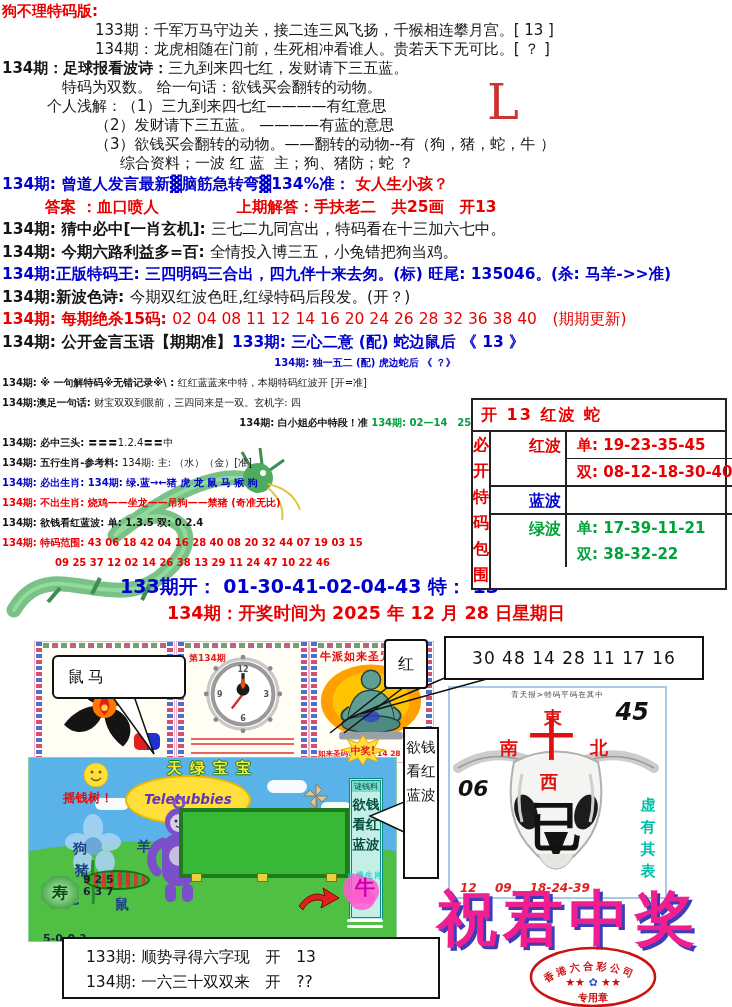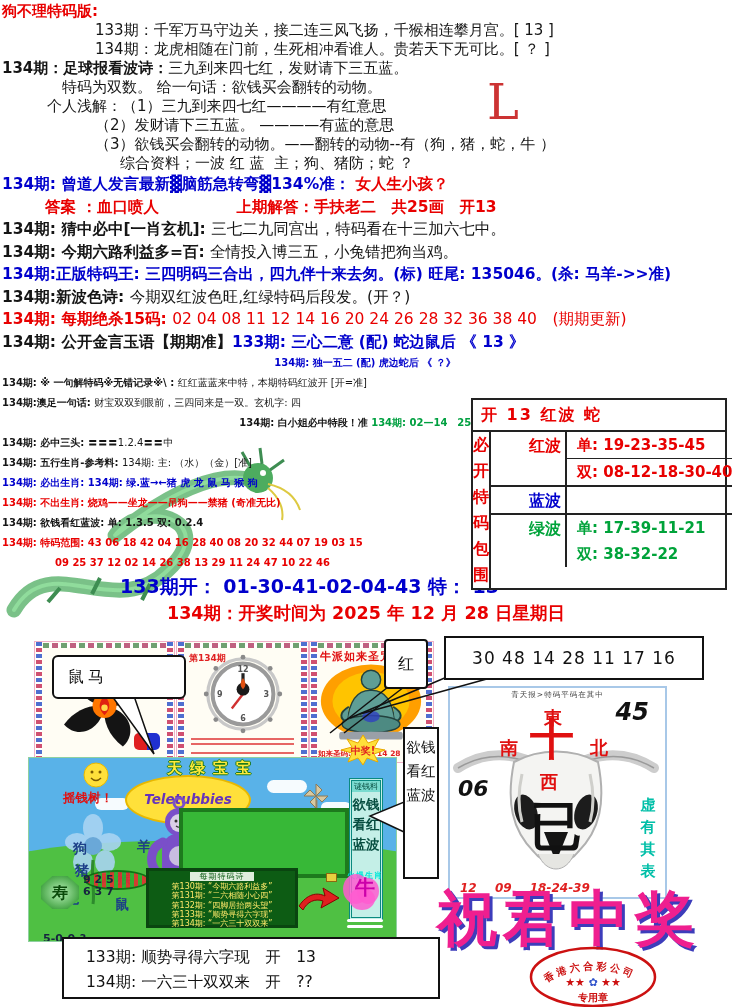--- a/index.html
+++ b/index.html
@@ -355,30 +355,20 @@
     <div id="tt-board">
       <span class="board-chip" style="left:8px"></span>
       <span class="board-chip" style="left:74px"></span>
       <span class="board-chip" style="right:8px"></span>
     </div>
     <div id="tt-banner">
       <div class="bh">谜钱料</div>
       <div class="bt">欲钱看红蓝波</div>
     </div>
     <div id="tt-oval"></div>
-    <div id="tt-sign">
-      <div class="sh">每期特码诗</div>
-      <div id="sign-lines">
-          <div class="sign-line">第130期: “今期六路利益多”</div>
-          <div class="sign-line">第131期: “二六相随小心四”</div>
-          <div class="sign-line">第132期: “四脚居抬两头望”</div>
-          <div class="sign-line">第133期: “顺势寻得六字现”</div>
-          <div class="sign-line">第134期: “一六三十双双来”</div>
-        </div>
-    </div>
     <div id="tt-shou">寿</div>
     <div id="tt-nums1">9 2 5
 6 3 7</div>
     <div id="tt-nums2">5-0-0-?</div>
     <svg class="abs" style="left:268px;top:126px;z-index:4" width="44" height="30" viewBox="0 0 44 30">
       <path d="M2,22 C10,10 20,8 28,12 L26,4 L42,14 L24,24 L26,17 C18,14 10,18 6,26 Z" fill="#e02020" stroke="#8a0000"></path>
     </svg>
     <div id="tt-bull">
       <div class="become">
         <span class="blob" style="left:4px;top:4px;width:26px;height:30px"></span>

